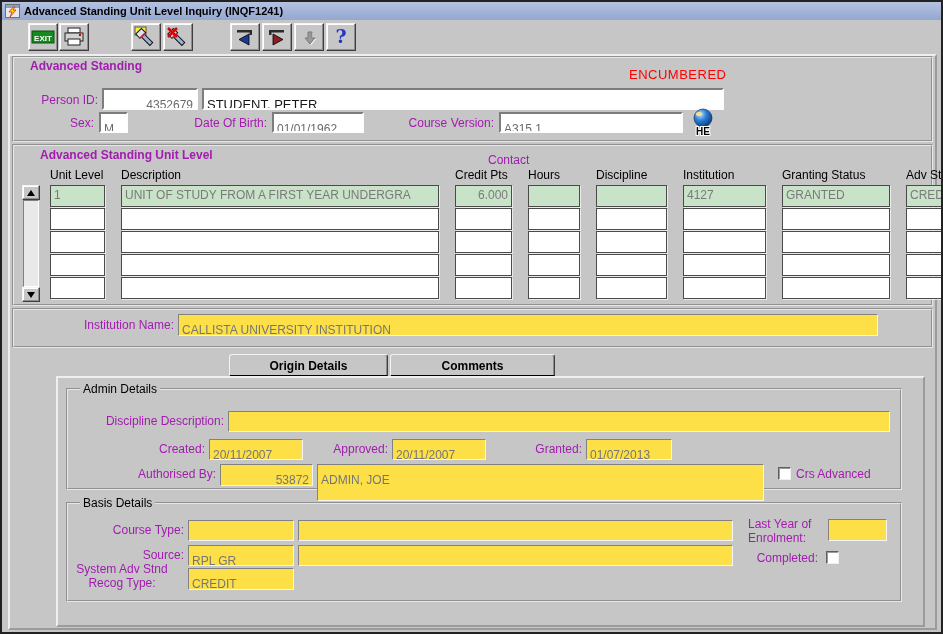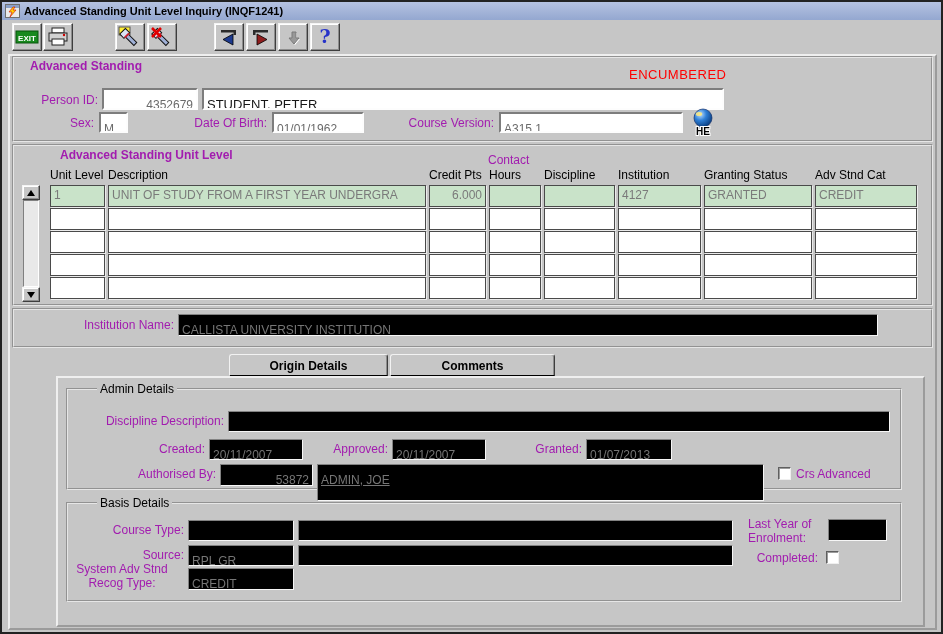--- a/index.html
+++ b/index.html
@@ -12,40 +12,40 @@
   
   .titlebar{position:absolute;left:0;top:0;width:100%;height:18px;
     background:linear-gradient(180deg,#b5c2e1,#94a7d0);
     display:flex;align-items:center;gap:4px;padding-left:3px;
     font-size:11px;font-weight:bold;}
   
   .toolbar{position:absolute;left:0;top:18px;width:100%;height:34px;background:#c6c6c6;}
   .tbtn{position:absolute;top:3px;width:30px;height:28px;background:#c6c6c6;
     border:1px solid;border-color:#f4f4f4 #3e3e3e #3e3e3e #f4f4f4;
     box-shadow:inset -1px -1px 0 #8d8d8d,inset 1px 1px 0 #ffffff;
-    display:flex;align-items:center;justify-content:center;padding:0;cursor:default;}
+    display:flex;align-items:center;justify-content:center;padding:0;cursor:default;margin-left:16px;}
   
   .etched{border:2px groove #e6e6e6;}
   .raised{border:2px outset #efefef;}
   .lbl{position:absolute;white-space:nowrap;color:#a21caf;}
   .lbl.r{text-align:right;}
   .lbl.b{font-weight:bold;}
   .pre{white-space:pre-line;}
   .fld{position:absolute;line-height:18px;padding:6px 3px;white-space:nowrap;overflow:hidden;}
   .white{background:#ffffff;color:#6a6a6a;
     border:2px solid;border-color:#7d7d7d #fdfdfd #fdfdfd #7d7d7d;}
   .white.dark{color:#161616;}
-  .green{background:#000000;color:#767676;
-    border:1px solid;border-color:#828282 #f6f6f6 #f6f6f6 #828282;text-decoration:underline;}
+  .green{background:#fde047;color:#767676;
+    border:1px solid;border-color:#828282 #f6f6f6 #f6f6f6 #828282;}
   .tr{text-align:right;}
   .cb{position:absolute;width:13px;height:13px;background:#fff;
     border:1px solid;border-color:#5f5f5f #efefef #efefef #5f5f5f;
     box-shadow:inset 1px 1px 0 #9b9b9b;}
   
-  .tgrid{display:grid;grid-template-columns:55px 318px 57px 52px 71px 83px 108px 102px;column-gap:3px;}
+  .tgrid{display:grid;grid-template-columns:55px 318px 57px 52px 71px 83px 108px 102px;column-gap:16px;}
   .hcell{font-size:12px;white-space:nowrap;overflow:visible;}
   .trow{margin-bottom:1px;}
   .cell{height:22px;background:#fff;border:1px solid #4a4a4a;
     box-shadow:1px 1px 0 rgba(255,255,255,.65);
     line-height:19px;padding:0 3px;white-space:nowrap;overflow:hidden;font-size:12px;}
   .cur .cell{background:#c9e3c9;color:#7a7a7a;}
   
   .sb{position:absolute;left:20px;top:183px;width:18px;height:117px;}
   .sbtn{position:absolute;left:0;width:18px;height:15px;background:#c6c6c6;
     border:1px solid;border-color:#f4f4f4 #3e3e3e #3e3e3e #f4f4f4;
@@ -55,21 +55,21 @@
     border:1px solid;border-color:#808080 #fff #fff #808080;}
   .tri-up{width:0;height:0;border-left:4px solid transparent;border-right:4px solid transparent;border-bottom:6px solid #000;}
   .tri-down{width:0;height:0;border-left:4px solid transparent;border-right:4px solid transparent;border-top:6px solid #000;}
   
   .tab{position:absolute;top:352px;height:23px;background:#c6c6c6;
     border-top:1px solid #f2f2f2;border-left:1px solid #f2f2f2;border-right:1px solid #3e3e3e;
     box-shadow:inset -1px 0 0 #8d8d8d;border-radius:3px 3px 0 0;
     font-weight:bold;font-size:12px;text-align:center;line-height:22px;cursor:default;padding:0;}
   .tab.active{top:349px;height:27px;z-index:5;border-bottom:none;}
   .gbox{position:absolute;border:2px groove #e6e6e6;}
-  .gleg{position:absolute;top:-8px;left:12px;background:#c6c6c6;padding:0 3px;font-size:12px;white-space:nowrap;margin-left:17px;}
+  .gleg{position:absolute;top:-8px;left:12px;background:#c6c6c6;padding:0 3px;font-size:12px;white-space:nowrap;}
 </style>
 </head>
 <body>
 
 <div class="window">
 
   <div class="titlebar">
     <span style="display:flex;">
       <svg width="15" height="14" viewBox="0 0 15 14">
         <rect x="0.5" y="0.5" width="14" height="13" fill="#e9e9e9" stroke="#6f6f6f"></rect>
@@ -183,21 +183,21 @@
             <stop offset="100%" stop-color="#083a7a"></stop>
         </radialGradient>
       </defs>
       <circle cx="13" cy="10" r="9" fill="url(#heg)" stroke="#15316b" stroke-width="0.7"></circle>
       <ellipse cx="9" cy="6" rx="3.2" ry="2" fill="#ffe97a" opacity="0.85"></ellipse>
       <text x="13" y="27" text-anchor="middle" font-size="10" font-weight="bold" fill="#000" stroke="#fff" stroke-width="2" paint-order="stroke" font-family="Liberation Sans,sans-serif">HE</text>
     </svg>
   </span>
 
   <div class="etched" style="position:absolute;left:10px;top:142px;width:921px;height:162px;"></div>
-  <div class="lbl b" style="left:38px;top:146px;margin-left:20px;">Advanced Standing Unit Level</div>
+  <div class="lbl b" style="left:38px;top:146px;">Advanced Standing Unit Level</div>
   <div class="lbl" style="left:486px;top:151px;">Contact</div>
 
   <div class="tgrid" style="position:absolute;left:48px;top:166px;width:867px;">
     <div class="hcell">Unit Level</div>
     <div class="hcell">Description</div>
     <div class="hcell">Credit Pts</div>
     <div class="hcell">Hours</div>
     <div class="hcell">Discipline</div>
     <div class="hcell">Institution</div>
     <div class="hcell">Granting Status</div>

